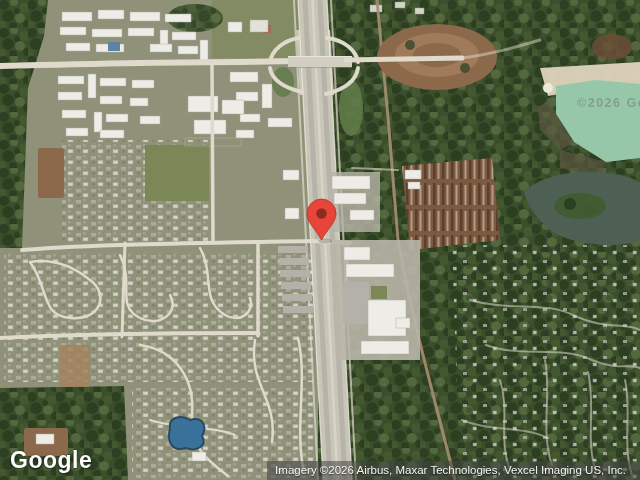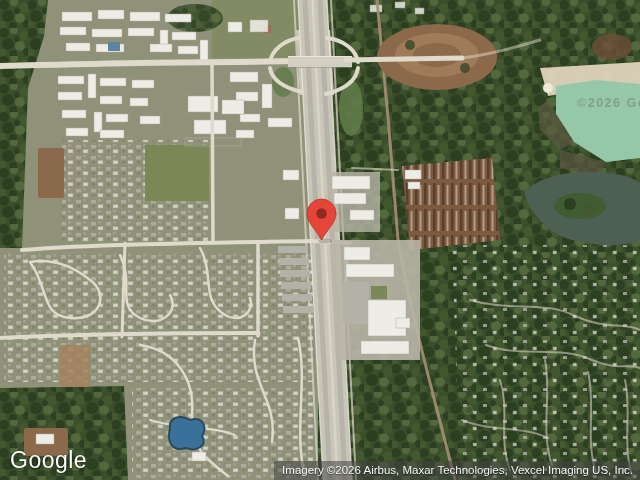--- a/index.html
+++ b/index.html
@@ -27,28 +27,28 @@
   .pond-d{fill:var(--pondDark)}
   .pond-b{fill:var(--pondBlue)}
   .sand{fill:var(--sand)}
   .lum{fill:var(--lumber)} .lum-d{fill:var(--lumberDark)} .lum-l{fill:var(--lumberLight)}
   .pin-body{fill:var(--pin);stroke:#B23227;stroke-width:.8}
   .pin-dot{fill:var(--pinDark)}
 
   
   .logo{
     position:absolute;left:10px;bottom:6px;color:#fff;
-    font-size:23px;font-weight:400;letter-spacing:.5px;
+    font-size:23px;font-weight:700;letter-spacing:.5px;
     text-shadow:0 1px 3px rgba(0,0,0,.55),0 0 1px rgba(0,0,0,.45);
     cursor:pointer;user-select:none;text-align:center;
   }
   .attribution{
     position:absolute;right:0;bottom:0;
     background:rgba(70,70,70,.55);color:#f5f5f5;
-    font-size:11.5px;line-height:15px;padding:2px 7px 2px 8px;
+    font-size:11.5px;line-height:15px;padding:2px 14px 2px 8px;
     text-shadow:0 1px 1px rgba(0,0,0,.5);white-space:nowrap;
   }
   .watermark{
     position:absolute;left:577px;top:96px;
     font-size:12.5px;font-weight:700;letter-spacing:1.5px;
     color:rgba(115,128,115,.55);white-space:nowrap;user-select:none;
   }
 </style>
 </head>
 <body>

